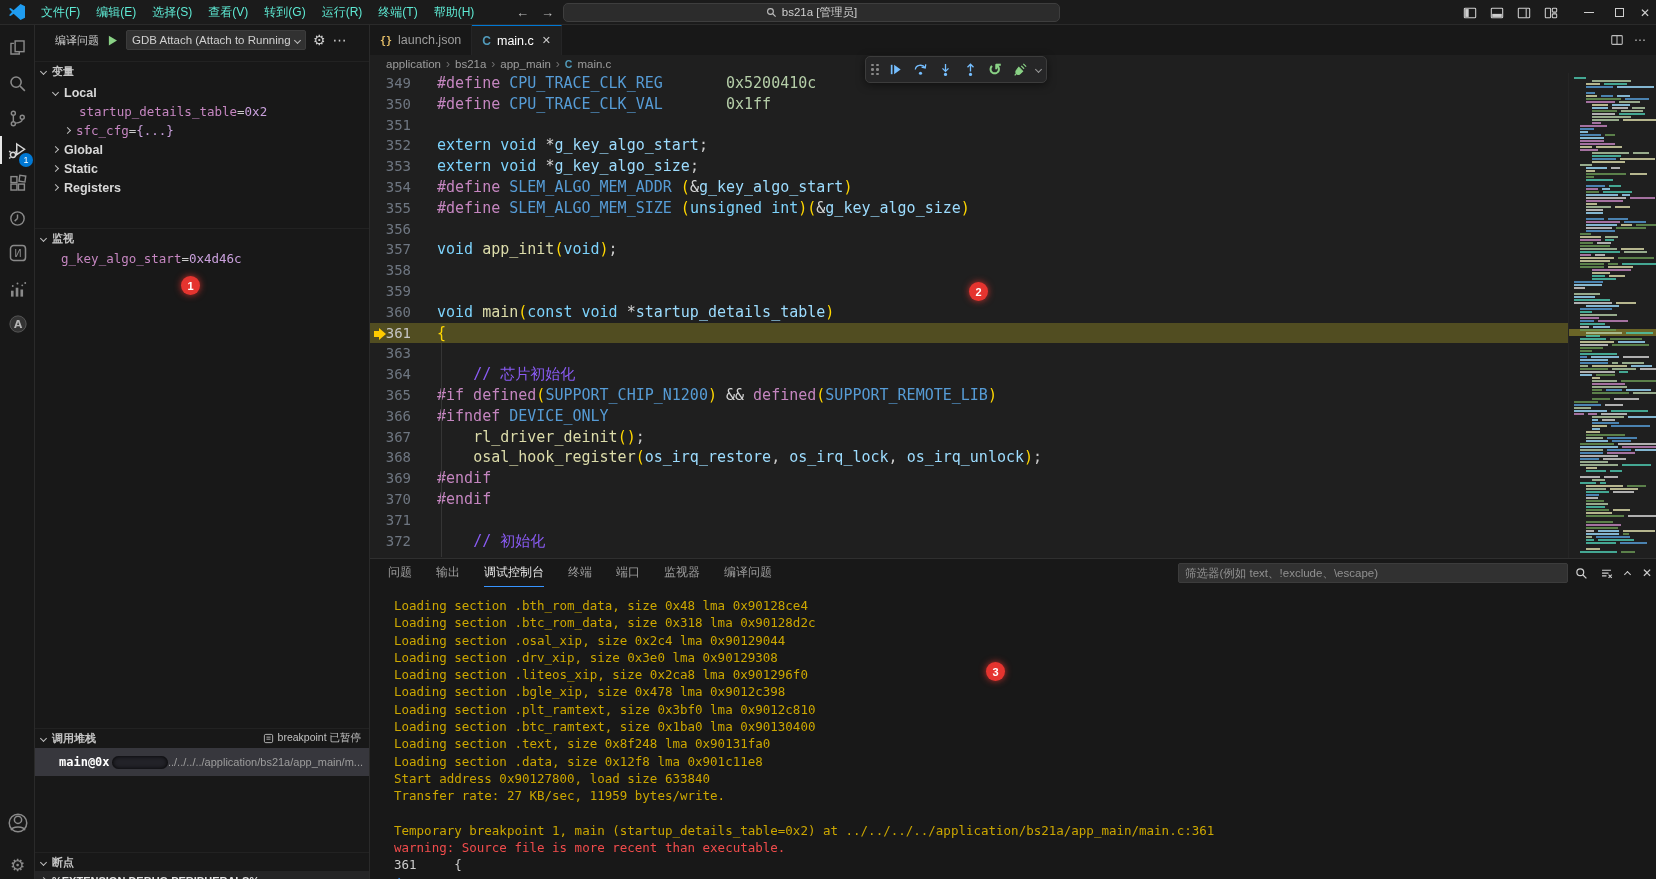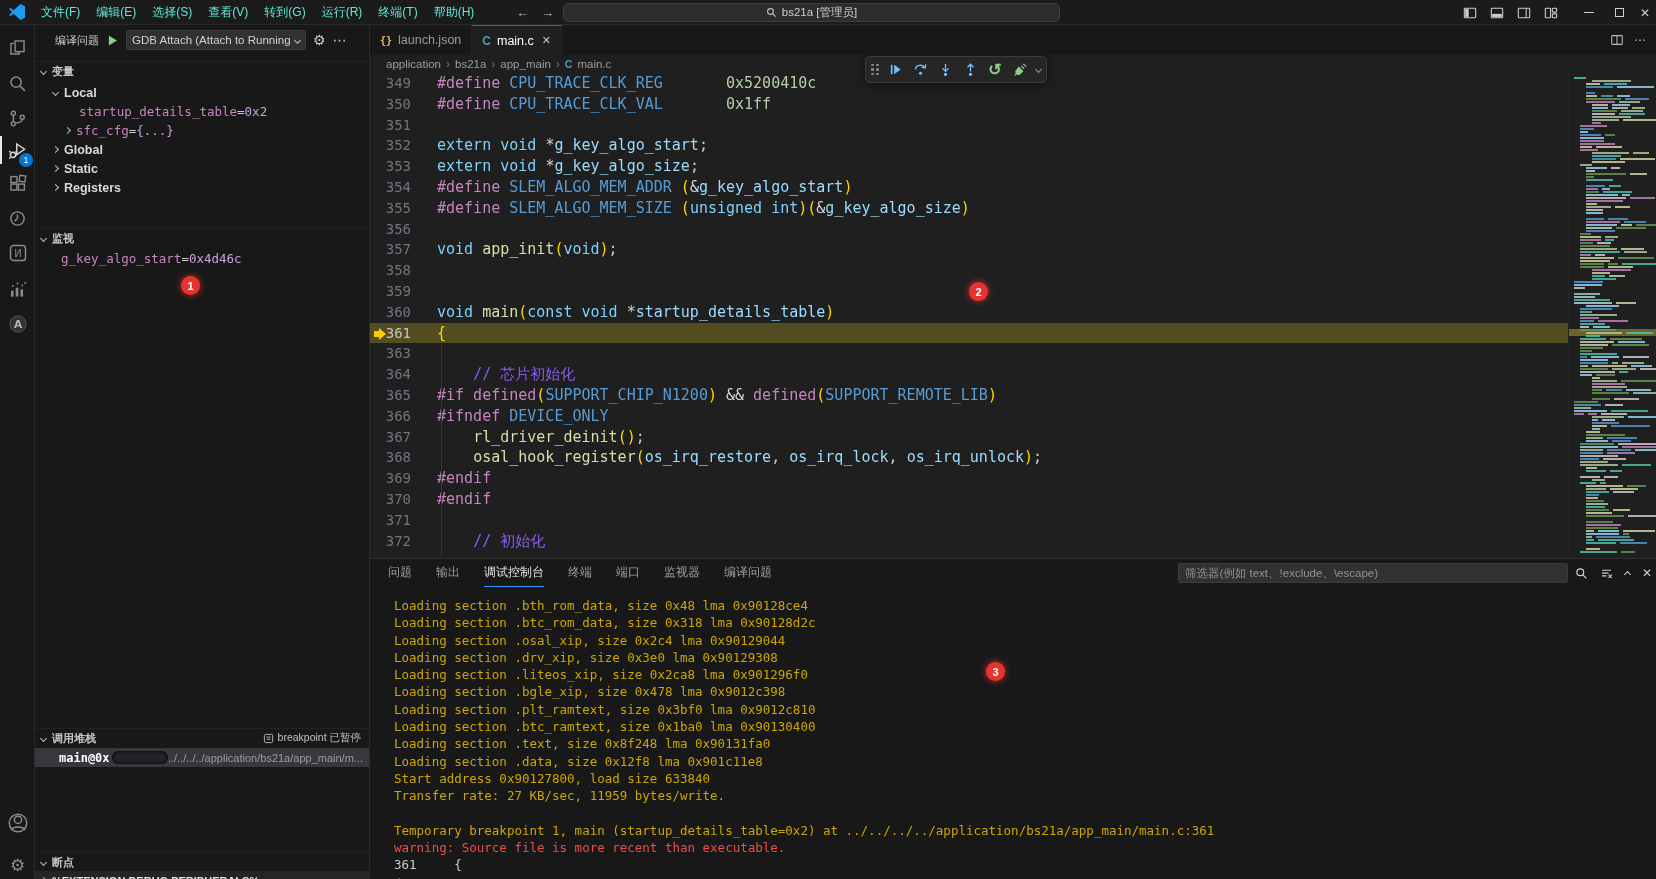--- a/index.html
+++ b/index.html
@@ -34,21 +34,21 @@
 .sb-select .lbl{flex:1;overflow:hidden;white-space:nowrap}
 .sec-head{position:absolute;left:0;right:0;height:19px;display:flex;align-items:center;gap:6px;padding-left:6px;font-size:11px;font-weight:700;color:#c5c5c5;border-top:1px solid #222}
 .sec-head .right{margin-left:auto;display:flex;align-items:center;gap:4px;font-weight:400;font-size:10.5px;color:#c0c0c0;padding-right:8px}
 .tree-row{position:absolute;left:0;right:0;height:19px;display:flex;align-items:center;font-size:12.5px;color:#cfcfcf}
 .tree-row .chev{margin-right:6px}
 .mono{font-family:"DejaVu Sans Mono",monospace}
 .var-name{color:#c586c0}
 .var-eq{color:#cccccc}
 .var-val{color:#c9a0dc}
 .grp{font-weight:600;color:#d8d8d8}
-.frame-row{position:absolute;left:0;right:0;height:19px;background:#37373d;display:flex;align-items:center;padding:0 6px 0 24px}
+.frame-row{position:absolute;left:0;right:0;height:28px;background:#37373d;display:flex;align-items:center;padding:0 6px 0 24px}
 .frame-name{font-family:"DejaVu Sans Mono",monospace;font-size:12px;font-weight:700;color:#fff;white-space:pre}
 .frame-blur{width:88px;height:13px;border-radius:7px;background:#222228;box-shadow:inset 0 0 4px #000;margin-left:2px}
 .frame-path{margin-left:auto;font-size:11px;color:#9d9d9d;white-space:nowrap}
 .periph-row{position:absolute;left:0;right:0;height:19px;background:#252526;display:flex;align-items:center;padding-left:6px;gap:6px;font-size:11px;font-weight:700;color:#e5e5e5}
 .chev{display:inline-block;width:5px;height:5px;border-right:1.2px solid #bdbdbd;border-bottom:1.2px solid #bdbdbd;flex:none}
 .chev.d{transform:rotate(45deg)}
 .chev.r{transform:rotate(-45deg)}
 .chev.u{transform:rotate(-135deg)}
 
 .editor-col{flex:1;display:flex;flex-direction:column;background:#1f1f1f;position:relative;min-width:0}

